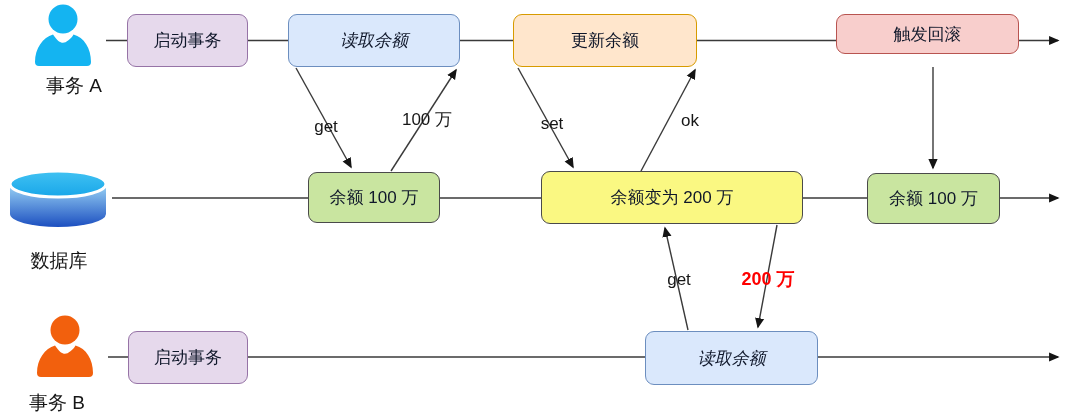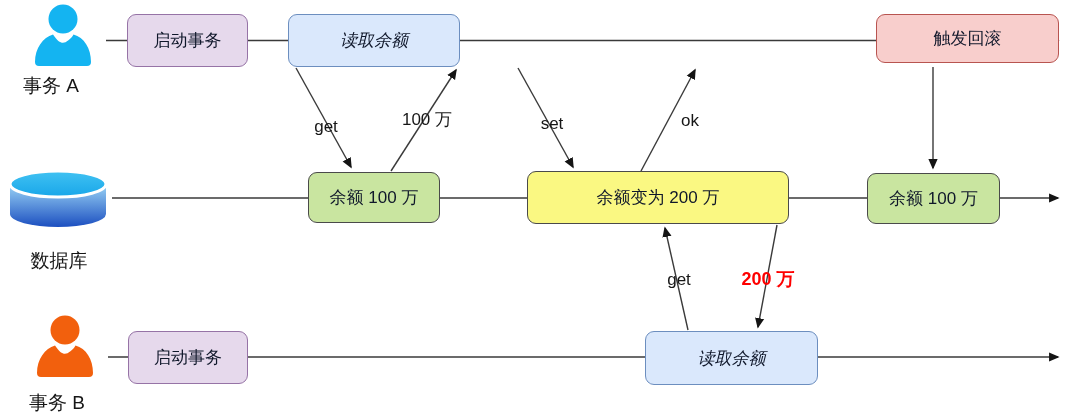--- a/index.html
+++ b/index.html
@@ -80,30 +80,31 @@
       <path d="M2 20 L2 46 A48 13 0 0 0 98 46 L98 20 Z" fill="url(#dbBody)"></path>
       <ellipse cx="50" cy="16" rx="48" ry="13" fill="url(#dbTop)" stroke="#ffffff" stroke-width="3"></ellipse>
     </g>
 
     <g transform="translate(33,315)">
       <circle class="user-b-fill" cx="32" cy="15" r="14.5"></circle>
       <path class="user-b-fill" d="M8 62 Q4 62 4 58 C4 44 12 33.5 22 30.5 C26 36.5 29 38.8 32 38.8 C35 38.8 40 35 42.5 30.5 C53 33.5 60 44 60 58 Q60 62 56 62 Z"></path>
     </g>
   </svg>
 
-  <div class="actor-label" style="left:51px;top:86px">事务 A</div>
+  <div class="actor-label" style="left:74px;top:86px">事务 A</div>
   <div class="actor-label" style="left:59px;top:261px">数据库</div>
   <div class="actor-label" style="left:57px;top:403px">事务 B</div>
 
   <div class="node purple" style="left:127px;top:14px;width:121px;height:53px">启动事务</div>
   <div class="node blue" style="left:288px;top:14px;width:172px;height:53px">读取余额</div>
-  <div class="node red" style="left:876px;top:14px;width:183px;height:49px">触发回滚</div>
+  <div class="node orange" style="left:513px;top:14px;width:184px;height:53px">更新余额</div>
+  <div class="node red" style="left:836px;top:14px;width:183px;height:40px">触发回滚</div>
 
   <div class="node green" style="left:308px;top:172px;width:132px;height:51px">余额 100 万</div>
-  <div class="node yellow" style="left:527px;top:171px;width:262px;height:53px">余额变为 200 万</div>
+  <div class="node yellow" style="left:541px;top:171px;width:262px;height:53px">余额变为 200 万</div>
   <div class="node green" style="left:867px;top:173px;width:133px;height:51px">余额 100 万</div>
 
   <div class="node purple" style="left:128px;top:331px;width:120px;height:53px">启动事务</div>
   <div class="node blue" style="left:645px;top:331px;width:173px;height:54px">读取余额</div>
 
   <div class="edge-label" style="left:326px;top:127px">get</div>
   <div class="edge-label" style="left:427px;top:119px">100 万</div>
   <div class="edge-label" style="left:552px;top:124px">set</div>
   <div class="edge-label" style="left:690px;top:121px">ok</div>
   <div class="edge-label" style="left:679px;top:280px">get</div>

